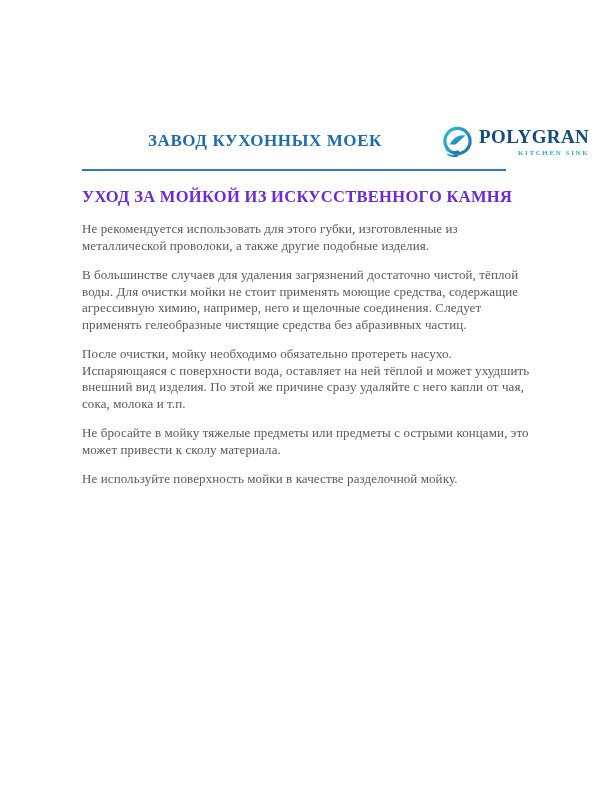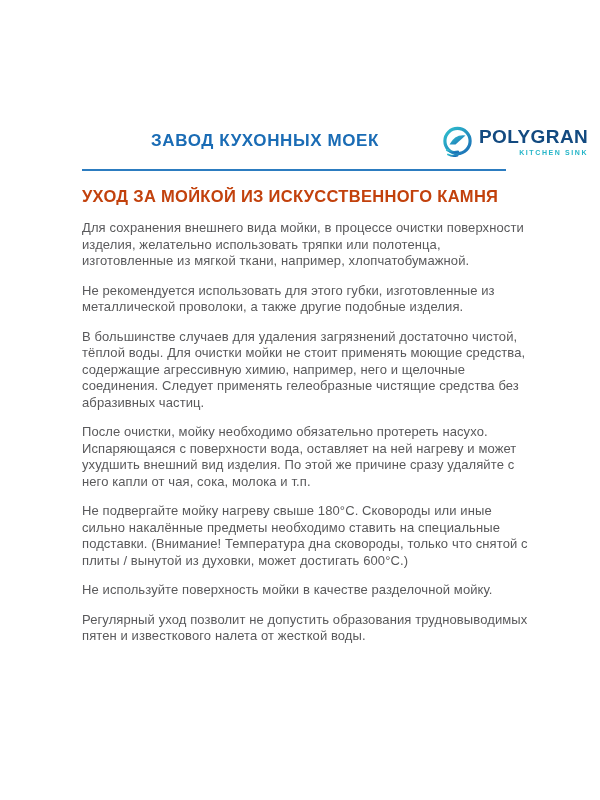--- a/index.html
+++ b/index.html
@@ -5,21 +5,21 @@
   html, body {
     margin: 0;
     padding: 0;
     background: #ffffff;
   }
   .page {
     position: relative;
     width: 600px;
     height: 800px;
     background: #ffffff;
-    font-family: Liberation Sans, sans-serif;
+    font-family: Liberation Serif, serif;
     overflow: hidden;
   }
   
   .header {
     position: relative;
     padding-top: 127px;
     height: 36px;
   }
   .factory-label {
     position: absolute;
@@ -74,21 +74,21 @@
     height: 2px;
     background: #2c7cc0;
     border: none;
   }
   
   .content {
     padding: 0 56px 0 82px;
   }
   .doc-title {
     margin: 24px 0 8px 0;
-    color: #c2410c;
+    color: #6d28d9;
     font-size: 16.5px;
     font-weight: 700;
     letter-spacing: 0.3px;
     white-space: nowrap;
   }
   .doc-body p {
     margin: 13px 0 0 0;
     max-width: 452px;
     color: #59595b;
     font-size: 13px;
@@ -126,23 +126,21 @@
       </span>
     </div>
 
     <hr class="header-rule">
   </div>
 
   <div class="content">
     <h1 class="doc-title">УХОД ЗА МОЙКОЙ ИЗ ИСКУССТВЕННОГО КАМНЯ</h1>
 
     <div class="doc-body">
-      <p>Для сохранения внешнего вида мойки, в процессе очистки поверхности изделия, желательно использовать тряпки или полотенца, изготовленные из мягкой ткани, например, хлопчатобумажной.</p>
       <p>Не рекомендуется использовать для этого губки, изготовленные из металлической проволоки, а также другие подобные изделия.</p>
       <p>В большинстве случаев для удаления загрязнений достаточно чистой, тёплой воды. Для очистки мойки не стоит применять моющие средства, содержащие агрессивную химию, например, него и щелочные соединения. Следует применять гелеобразные чистящие средства без абразивных частиц.</p>
-      <p>После очистки, мойку необходимо обязательно протереть насухо. Испаряющаяся с поверхности вода, оставляет на ней нагреву и может ухудшить внешний вид изделия. По этой же причине сразу удаляйте с него капли от чая, сока, молока и т.п.</p>
-      <p>Не подвергайте мойку нагреву свыше 180°С. Сковороды или иные сильно накалённые предметы необходимо ставить на специальные подставки. (Внимание! Температура дна сковороды, только что снятой с плиты / вынутой из духовки, может достигать 600°С.)</p>
+      <p>После очистки, мойку необходимо обязательно протереть насухо. Испаряющаяся с поверхности вода, оставляет на ней тёплой и может ухудшить внешний вид изделия. По этой же причине сразу удаляйте с него капли от чая, сока, молока и т.п.</p>
+      <p>Не бросайте в мойку тяжелые предметы или предметы с острыми концами, это может привести к сколу материала.</p>
       <p>Не используйте поверхность мойки в качестве разделочной мойку.</p>
-      <p>Регулярный уход позволит не допустить образования трудновыводимых пятен и известкового налета от жесткой воды.</p>
     </div>
   </div>
 
 </div>
 
 </body></html>

